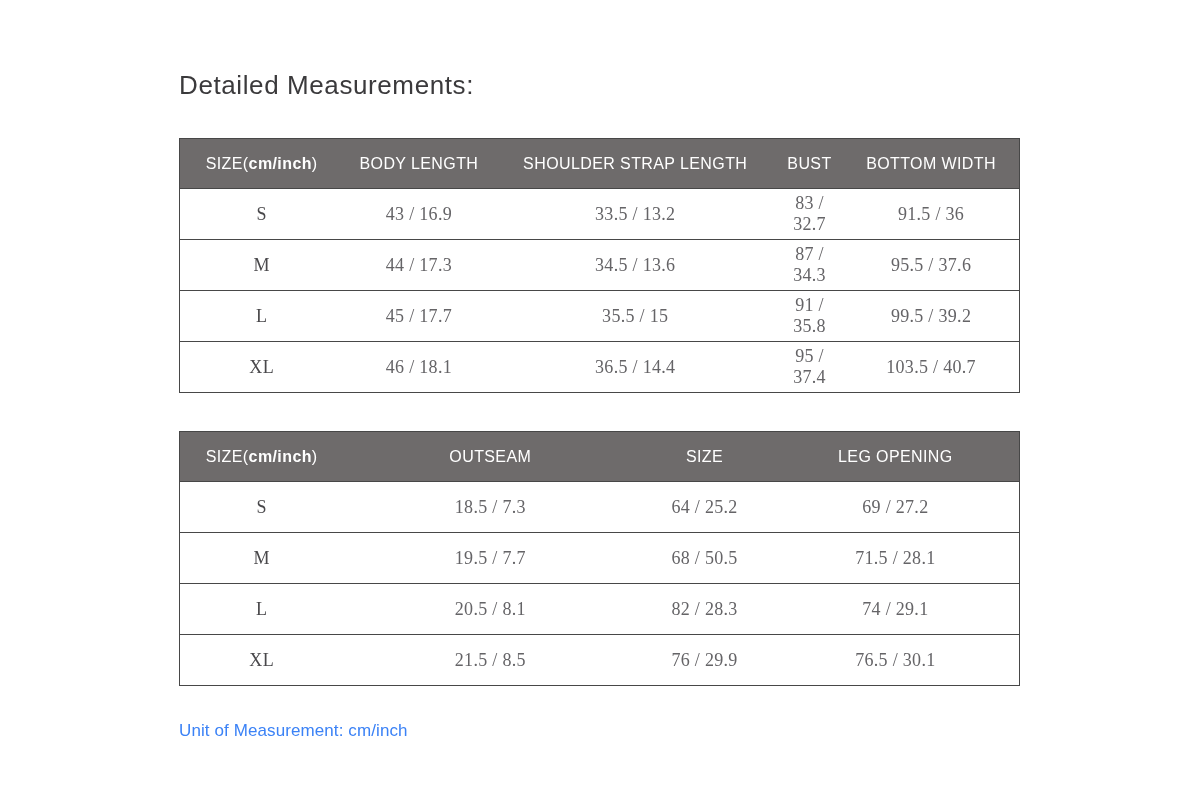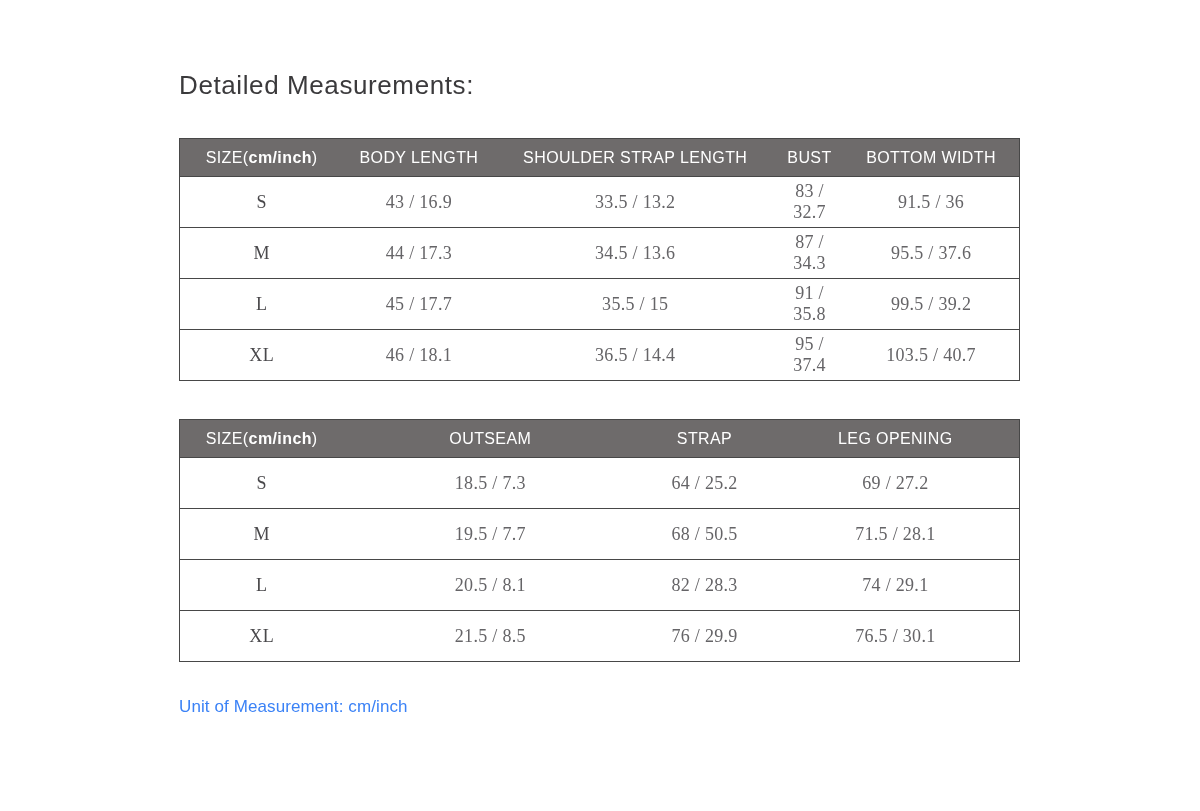--- a/index.html
+++ b/index.html
@@ -30,21 +30,21 @@
     border: 1px solid #474747;
   }
   .table-top { margin-top: 37px; }
   .table-bottom { margin-top: 38px; }
   table.size-table thead th {
     background: #6e6b6b;
     color: #ffffff;
     font-weight: normal;
     font-size: 16px;
     letter-spacing: 0.4px;
-    height: 38px;
+    height: 50px;
     text-align: center;
     padding: 0 4px;
     border: none;
   }
   table.size-table thead th .unit { font-weight: bold; }
   table.size-table tbody td {
     height: 51px;
     text-align: center;
     vertical-align: middle;
     border-top: 1px solid #474747;
@@ -136,21 +136,21 @@
     <colgroup>
       <col class="c1">
         <col class="c2">
         <col class="c3">
         <col class="c4">
     </colgroup>
     <thead>
       <tr>
         <th><span>SIZE(</span><span class="unit">cm/inch</span><span>)</span></th>
         <th>OUTSEAM</th>
-        <th>STRAP</th>
+        <th>SIZE</th>
         <th>LEG OPENING</th>
       </tr>
     </thead>
     <tbody>
       <tr>
         <td class="size-cell">S</td>
         <td>18.5 / 7.3</td>
         <td>64 / 25.2</td>
         <td>69 / 27.2</td>
       </tr>

